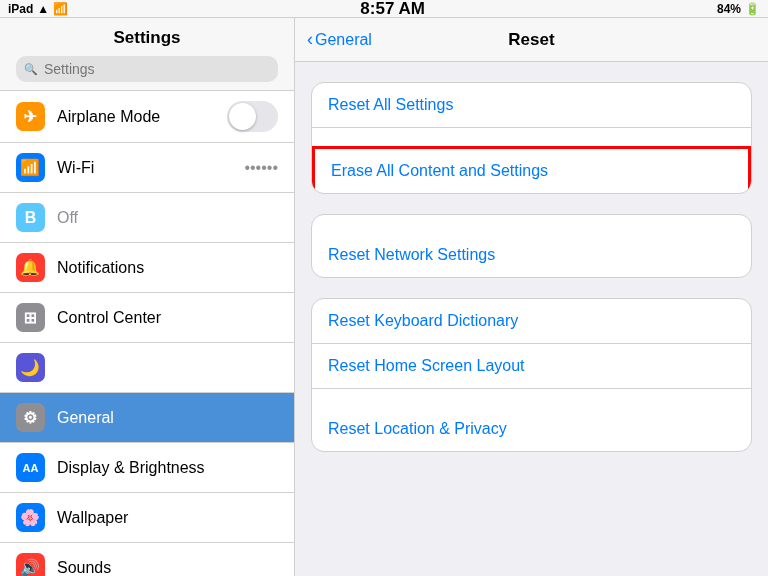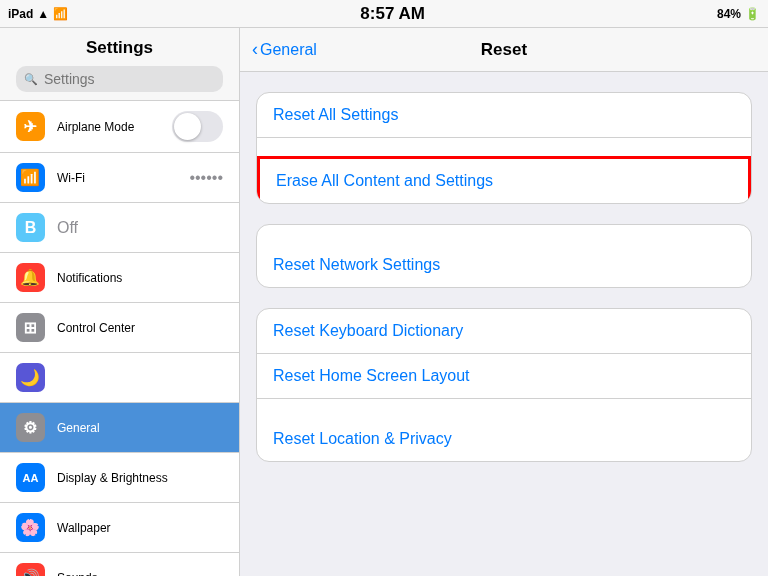--- a/index.html
+++ b/index.html
@@ -13,39 +13,39 @@
       flex-direction: column;
     }
 
     
     .status-bar {
       display: flex;
       justify-content: space-between;
       align-items: center;
       background: #f7f7f7;
       padding: 0 8px;
-      height: 28px;
+      height: 18px;
       font-size: 12px;
       font-weight: 600;
       border-bottom: 1px solid #d0d0d0;
       flex-shrink: 0;
     }
     .status-left { display: flex; align-items: center; gap: 4px; }
     .status-right { display: flex; align-items: center; gap: 4px; }
 
     
     .main-container {
       display: flex;
       flex: 1;
       overflow: hidden;
     }
 
     
     .sidebar {
-      width: 240px;
+      width: 295px;
       background: #f7f7f7;
       border-right: 1px solid #d0d0d0;
       display: flex;
       flex-direction: column;
       flex-shrink: 0;
       overflow: hidden;
     }
 
     .sidebar-header {
       padding: 10px 16px 8px;
@@ -115,21 +115,21 @@
       font-size: 16px;
     }
     .icon-orange { background: #ff9500; }
     .icon-blue { background: #007aff; }
     .icon-blue2 { background: #5ac8fa; }
     .icon-red { background: #ff3b30; }
     .icon-gray { background: #8e8e93; }
     .icon-purple { background: #5856d6; }
 
     .item-label {
-      font-size: 12px;
+      font-size: 16px;
       color: #000;
       flex: 1;
     }
     .item-value {
       font-size: 16px;
       color: #8e8e93;
     }
 
     .toggle {
       width: 51px;

